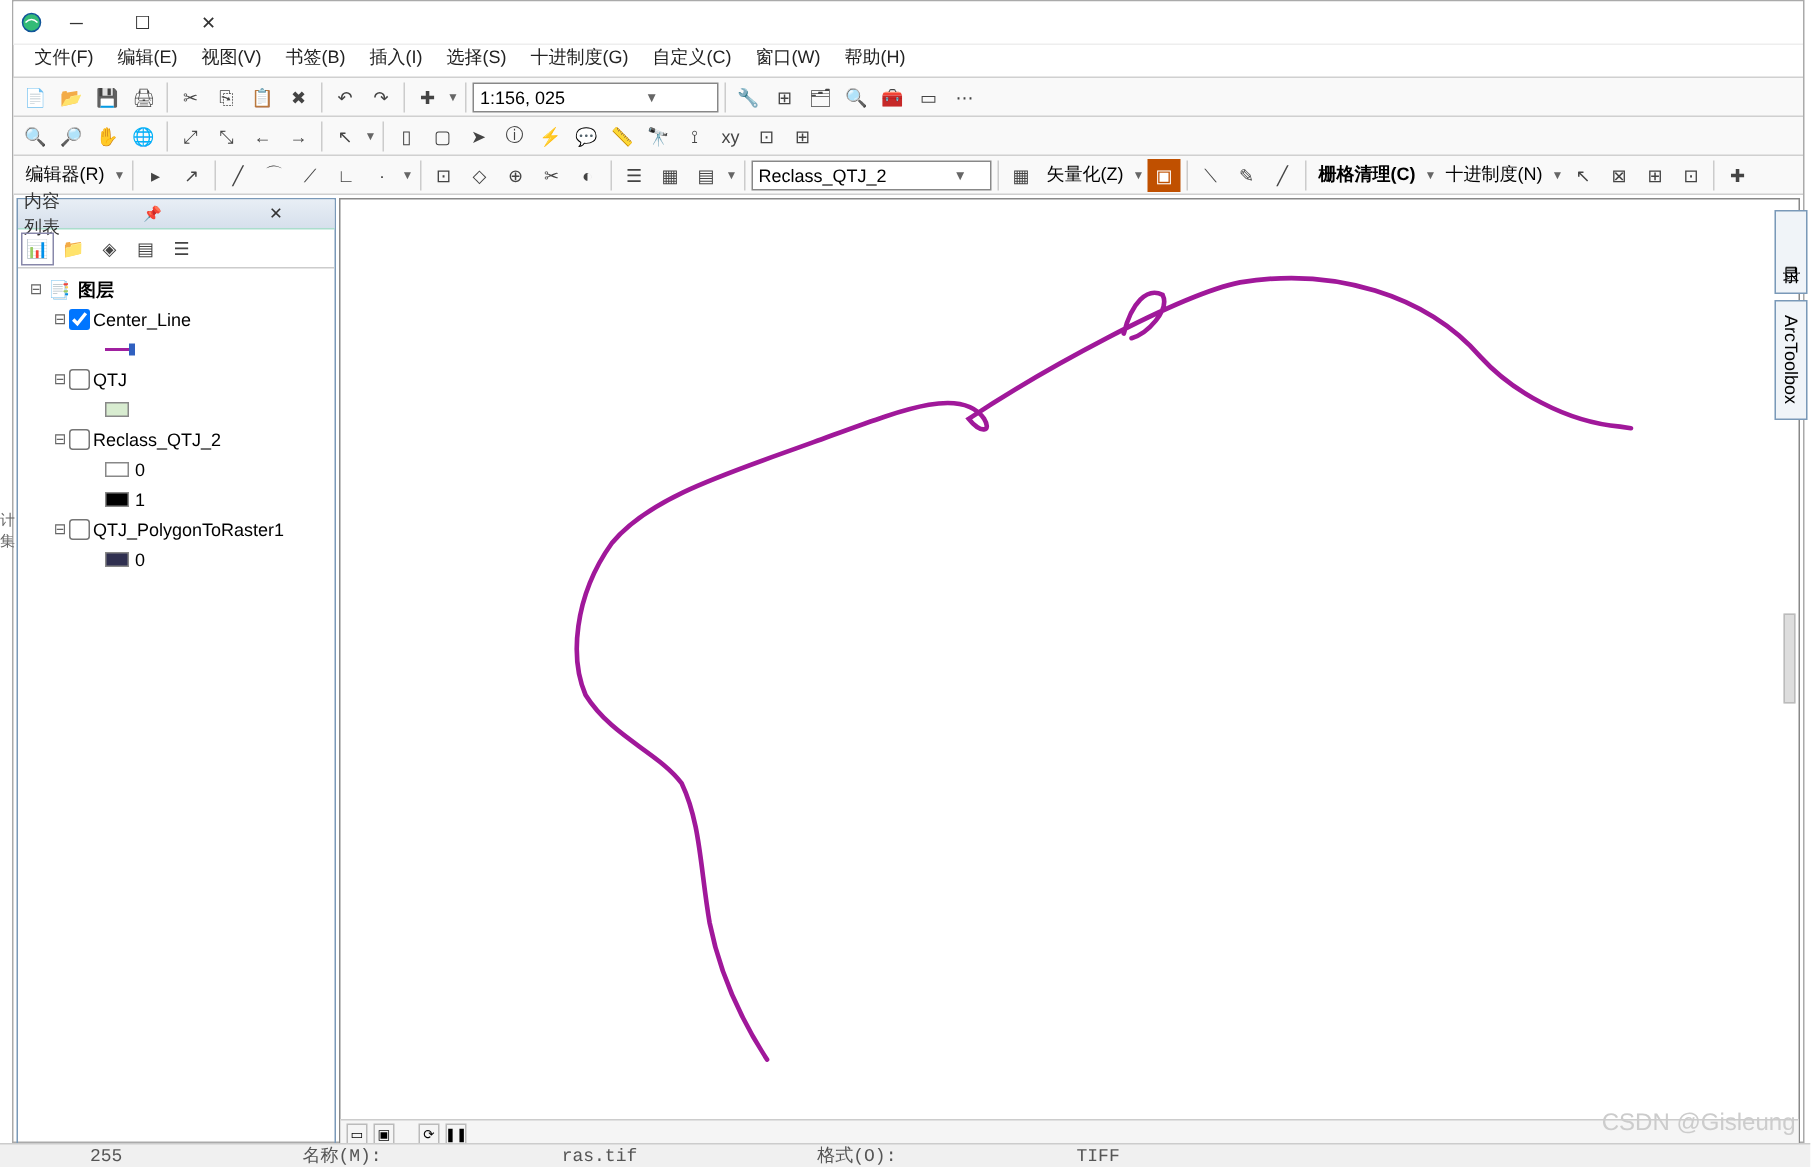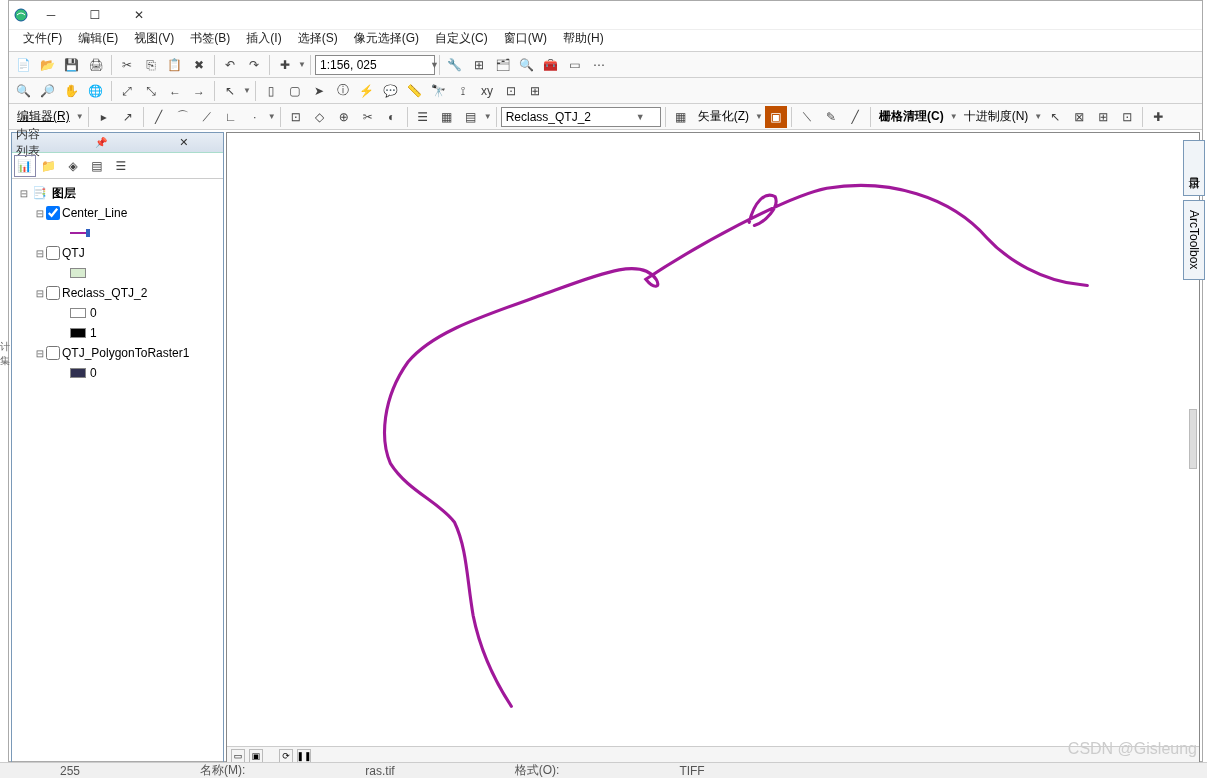--- a/index.html
+++ b/index.html
@@ -8,21 +8,21 @@
 .titlebar { height: 30px; display: flex; align-items: center; padding: 0 4px; background: #fff; border-bottom: 1px solid #eee; }
 .titlebar .title { flex: 1; color: #333; }
 .win-btns { display: flex; }
 .win-btn { width: 44px; height: 28px; display: flex; align-items: center; justify-content: center; color: #333; }
 .menubar { height: 22px; display: flex; align-items: flex-end; padding: 2px 6px; border-bottom: 1px solid #d0d0d0; }
 .menubar span { padding: 2px 8px; color: #222; }
 .toolbar { height: 26px; display: flex; align-items: center; padding: 2px 4px; gap: 2px; border-bottom: 1px solid #d0d0d0; background: #f9f9f9; }
 .tb-btn { width: 22px; height: 22px; display: flex; align-items: center; justify-content: center; border: 1px solid transparent; color: #444; }
 .tb-sep { width: 1px; height: 20px; background: #ccc; margin: 0 2px; }
 .tb-dd { width:8px; color:#666; font-size:8px;}
-.scale-box { width: 120px; height: 20px; border: 1px solid #888; background: #fff; display: flex; align-items: center; padding: 0 4px; }
+.scale-box { width: 164px; height: 20px; border: 1px solid #888; background: #fff; display: flex; align-items: center; padding: 0 4px; }
 .scale-box input { border: none; outline: none; width: 110px; }
 .combo { width: 160px; height: 20px; border: 1px solid #888; background: #fff; display: flex; align-items: center; padding: 0 4px; }
 .combo input { border: none; outline: none; width: 130px; }
 .main-area { flex: 1; display: flex; position: relative; }
 .toc-panel { width: 213px; border: 1px solid #7a99b8; display: flex; flex-direction: column; margin: 2px; }
 .toc-header { height: 20px; background: linear-gradient(#e8eef5,#d6e0ec); border-bottom: 1px solid #adc; display: flex; align-items: center; padding: 0 4px; gap: 40px; }
 .toc-header span { flex: 1; color: #333; font-weight: 500;}
 .toc-pin { font-size: 10px; padding: 0 4px; color:#555;}
 .toc-close { font-size: 11px; padding: 0 4px; color:#555;}
 .toc-toolbar { height: 26px; border-bottom: 1px solid #ccc; display: flex; align-items: center; gap: 2px; padding: 2px; }
@@ -40,21 +40,21 @@
 .map-area { flex: 1; border: 1px solid #888; margin: 2px 2px 2px 0; background: #fff; position: relative; }
 .map-canvas { width: 100%; height: calc(100% - 18px); position: relative; }
 .map-tabs { height: 18px; border-top: 1px solid #ccc; display: flex; align-items: center; padding: 0 4px; gap: 4px; background: #f5f5f5;}
 .map-tab { width: 14px; height: 14px; border: 1px solid #bbb; display:flex; align-items:center; justify-content:center; font-size:9px;}
 .side-tabs { position: absolute; right: 2px; top: 140px; width: 22px; }
 .side-tab { width: 22px; height: 56px; border: 1px solid #7a99b8; background: #f0f4f8; margin-bottom: 4px; writing-mode: vertical-rl; text-align: center; font-size: 10px; display:flex; align-items:center; justify-content:center;}
 .statusbar { height: 20px; background: #f0f0f0; border-top: 1px solid #ccc; display: flex; align-items: center; padding: 0 8px; font-size: 11px; }
 .statusbar .spacer { flex: 1; }
 .watermark { position: absolute; right: 10px; bottom: 20px; color: #ccc; font-size: 16px; }
 .bottom-strip { position: absolute; bottom: 0; left: 0; right: 0; height: 16px; background: #f0f0f0; border-top: 1px solid #ccc; display: flex; align-items: center; font-size: 11px; color:#555; padding: 0 60px;}
-.bottom-strip .cell { margin-right: 120px; }
+.bottom-strip .cell { margin-right: 120px; font-family: Liberation Mono, monospace; }
 svg.icon16 { width:16px; height:16px; }
 .scroll-indicator { position:absolute; right:2px; top:45%; width:8px; height:60px; background:#ddd; border:1px solid #bbb;}
 .left-strip { position:absolute; left:0; top:340px; width:8px; font-size:10px; color:#666;}
 </style>
 </head>
 <body>
 
 <div class="window">
 
   <div class="titlebar">
@@ -69,21 +69,21 @@
     </div>
   </div>
 
   <div class="menubar">
     <span>文件(F)</span>
     <span>编辑(E)</span>
     <span>视图(V)</span>
     <span>书签(B)</span>
     <span>插入(I)</span>
     <span>选择(S)</span>
-    <span>像元选择(G)</span>
+    <span>十进制度(G)</span>
     <span>自定义(C)</span>
     <span>窗口(W)</span>
     <span>帮助(H)</span>
   </div>
 
   <div class="toolbar">
     <div class="tb-btn">📄</div>
     <div class="tb-btn">📂</div>
     <div class="tb-btn">💾</div>
     <div class="tb-btn">🖨</div>
@@ -135,21 +135,21 @@
     <div class="tb-btn">💬</div>
     <div class="tb-btn">📏</div>
     <div class="tb-btn">🔭</div>
     <div class="tb-btn">⟟</div>
     <div class="tb-btn">xy</div>
     <div class="tb-btn">⊡</div>
     <div class="tb-btn">⊞</div>
   </div>
 
   <div class="toolbar">
-    <span style="padding:0 4px;text-decoration:underline;">编辑器(R)</span>
+    <span style="padding:0 4px;">编辑器(R)</span>
       <div class="tb-dd">▼</div>
     <div class="tb-sep"></div>
     <div class="tb-btn">▸</div>
     <div class="tb-btn">↗</div>
     <div class="tb-sep"></div>
     <div class="tb-btn">╱</div>
     <div class="tb-btn">⌒</div>
     <div class="tb-btn">⟋</div>
     <div class="tb-btn">∟</div>
     <div class="tb-btn">·</div>

